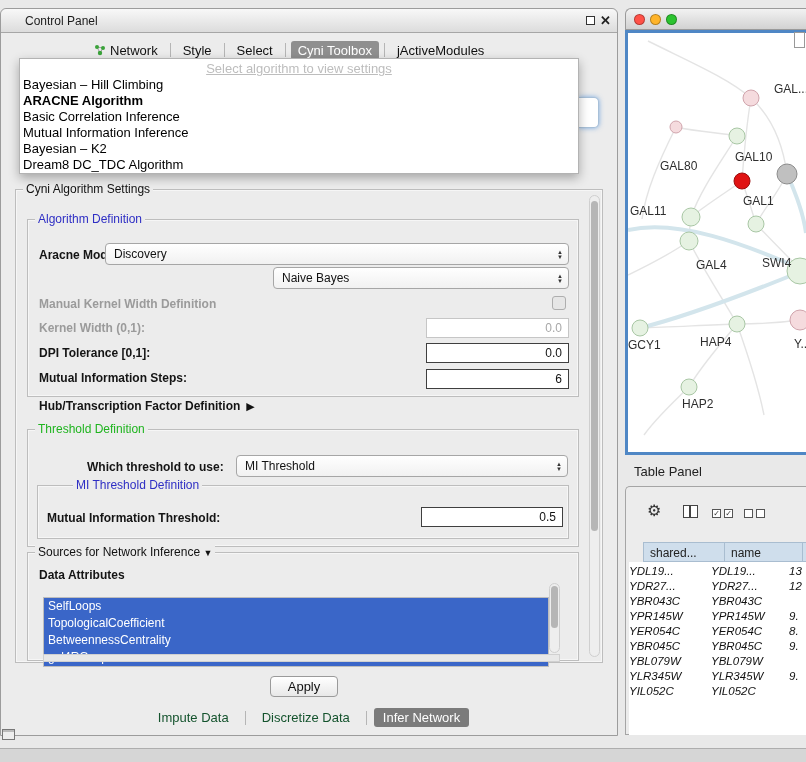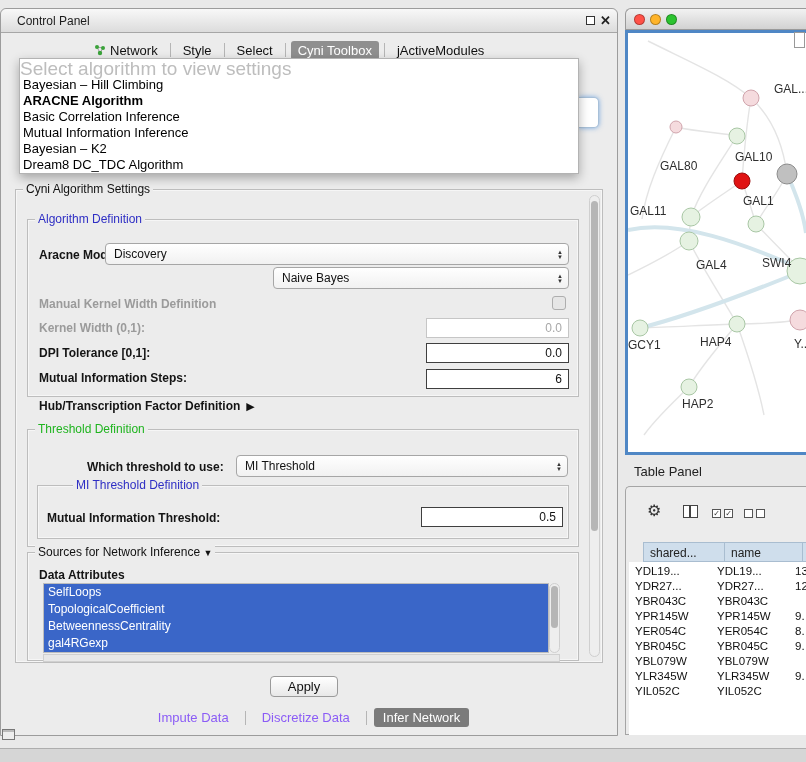--- a/index.html
+++ b/index.html
@@ -2,30 +2,30 @@
 <html style="--selection_blue: #3a66c8; --focus_blue: #4f87c5; --tab_selected_gray: #8f8f8f; --bottom_tab_selected: #7b7b7b; --blue_group_title: #2e2ec4; --green_group_title: #1fb41f; --disabled_text: #9b9b9b; --placeholder_gray: #bdbdbd; --table_header_blue: #cfdeec; --node_red: #e01313; --node_green_fill: #e6f2e2; --node_green_stroke: #a9c7a5; --node_gray_fill: #c0c0c0; --node_gray_stroke: #8c8c8c; --node_pink_fill: #f5dbde; --node_pink_stroke: #d0a4ac; --edge_thin: #e4e4e4; --edge_thick: #d3e5ec; --traffic_red: #ff5147; --traffic_yellow: #ffb429; --traffic_green: #2bc32f;"><head>
 <meta charset="utf-8">
 <style>
   *{box-sizing:border-box;}
   body{margin:0;background:#e9e9e9;font-family:"Liberation Sans",sans-serif;}
   #page{position:relative;width:806px;height:762px;overflow:hidden;background:#e9e9e9;}
   .abs{position:absolute;}
   
   #cp{left:0;top:8px;width:618px;height:728px;background:#ececec;border:1px solid #9c9c9c;border-radius:6px 6px 0 0;}
   .titlebar{position:absolute;left:0;top:0;right:0;height:24px;background:linear-gradient(#f8f8f8,#dcdcdc);border-bottom:1px solid #a6a6a6;border-radius:6px 6px 0 0;}
-  .titlebar .title{position:absolute;left:16px;top:0;line-height:24px;font-size:12px;color:#1c1c1c;}
+  .titlebar .title{position:absolute;left:24px;top:0;line-height:24px;font-size:12px;color:#1c1c1c;}
   .float-btn{position:absolute;right:22px;top:7px;width:9px;height:9px;border:1.5px solid #333;background:#fff;}
   .close-btn{position:absolute;right:6px;top:3px;font-size:13px;font-weight:bold;color:#222;line-height:18px;}
   .tabs{position:absolute;left:86px;top:30px;height:22px;display:flex;align-items:center;gap:5px;}
   .tab{font-size:13px;color:#111;padding:2px 7px;display:flex;align-items:center;gap:4px;white-space:nowrap;}
   .tab.selected{background:var(--tab_selected_gray);color:#fff;border-radius:3px;}
   .sep{width:1px;height:14px;background:#b5b5b5;}
   
   .popup{background:#fff;border:1px solid #b3b3b3;box-shadow:0 4px 10px rgba(0,0,0,.3);z-index:40;padding-top:2px;}
-  .popup .ph{display:block;color:var(--placeholder_gray);font-size:19px;line-height:16px;}
+  .popup .ph{display:block;text-align:center;color:var(--placeholder_gray);font-size:13px;line-height:16px;text-decoration:underline;}
   .popup .item{font-size:13px;line-height:16px;padding-left:3px;color:#000;white-space:nowrap;}
   .popup .item.bold{font-weight:bold;}
   .frag{background:#fff;border:1px solid #a8c0d8;border-left:none;border-radius:0 5px 5px 0;box-shadow:0 0 5px rgba(90,150,220,.8);z-index:5;}
   
   .gbox{border:1px solid #bdbdbd;box-shadow:inset 0 0 0 1px #f6f6f6;}
   .gtitle{position:absolute;font-size:12px;background:#ececec;padding:0 3px;white-space:nowrap;z-index:3;color:#111;}
   .blue{color:var(--blue_group_title);}
   .green{color:var(--green_group_title);}
   .lbl{position:absolute;font-size:12px;font-weight:bold;color:#141414;white-space:nowrap;line-height:14px;}
   .lbl.dis{color:var(--disabled_text);}
@@ -33,25 +33,25 @@
   .combo .ctext{flex:1;overflow:hidden;white-space:nowrap;}
   .carr{display:flex;flex-direction:column;align-items:center;gap:1px;color:#333;}
   .carr i{font-style:normal;font-size:6px;line-height:4px;}
   .field{position:absolute;background:#fff;border:1px solid #c6c6c6;font-size:12px;text-align:right;padding:0 6px;color:#111;line-height:18px;}
   .field.dark{border:1px solid #3f3f3f;}
   .field.dis{color:#a8a8a8;}
   .checkbox{position:absolute;width:14px;height:14px;border:1px solid #aeaeae;background:#e6e6e6;border-radius:3px;}
   .vscroll{position:absolute;background:#eee;border:1px solid #cfcfcf;border-radius:6px;}
   .vthumb{position:absolute;left:1px;right:1px;background:#b6b6b6;border-radius:5px;}
   .hscroll{position:absolute;background:#e8e8e8;border:1px solid #d0d0d0;}
-  .list{position:absolute;background:#fff;border:1px solid #bdbdbd;overflow:hidden;}
+  .list{position:absolute;background:#fff;border:1px solid #bdbdbd;overflow:hidden;margin-top:14px;}
   .litem{height:17px;line-height:17px;background:var(--selection_blue);color:#fff;font-size:12px;padding-left:4px;white-space:nowrap;}
   .btn{position:absolute;background:linear-gradient(#ffffff,#e8e8e8);border:1px solid #9a9a9a;border-radius:4px;font-size:13px;color:#111;text-align:center;}
   .btabs{position:absolute;left:0;right:0;top:699px;display:flex;justify-content:center;align-items:center;gap:7px;}
-  .btab{font-size:13px;color:#8b5cf6;padding:2px 9px;white-space:nowrap;}
+  .btab{font-size:13px;color:#14532d;padding:2px 9px;white-space:nowrap;}
   .btab.selected{background:var(--bottom_tab_selected);color:#fff;border-radius:3px;}
   .tri{font-style:normal;font-size:9px;color:#111;}
   .hubrow{position:absolute;display:flex;align-items:center;gap:6px;}
   
   #netwin{left:625px;top:8px;width:181px;height:447px;}
   .nw-titlebar{position:absolute;left:0;top:0;width:181px;height:22px;background:linear-gradient(#f2f2f2,#d2d2d2);border:1px solid #9a9a9a;border-right:none;border-radius:6px 0 0 0;}
   .light{position:absolute;top:5px;width:11px;height:11px;border-radius:50%;border:1px solid rgba(0,0,0,.28);}
   .nw-content{position:absolute;left:0;top:22px;width:181px;height:425px;background:#fff;border:3px solid var(--focus_blue);border-right:none;overflow:hidden;}
   .scorner{position:absolute;background:#fff;border:1px solid #999;z-index:4;}
   svg{display:block;}
@@ -68,21 +68,21 @@
   .gear{position:absolute;font-size:16px;color:#333;line-height:16px;}
   .tblico{position:absolute;width:15px;height:13px;border:1.5px solid #444;background:#fff;}
   .tblico i{position:absolute;left:5px;top:0;bottom:0;width:1.5px;background:#444;}
   .cbpair{position:absolute;display:flex;gap:3px;}
   .mini-cb{width:9px;height:9px;border:1px solid #555;background:#fff;font-size:8px;line-height:8px;text-align:center;color:#333;}
   .tbody{position:absolute;background:#fff;}
   .th{position:absolute;display:flex;}
   .thc{height:20px;line-height:20px;background:var(--table_header_blue);border:1px solid #a9bdd0;border-left:none;font-size:12px;color:#222;padding-left:6px;white-space:nowrap;overflow:hidden;}
   .thc:first-child{border-left:1px solid #a9bdd0;}
   .trow{position:absolute;display:flex;height:15px;line-height:15px;font-size:11.5px;color:#111;}
-  .tc{padding-left:6px;white-space:nowrap;overflow:hidden;}
+  .tc{white-space:nowrap;overflow:hidden;font-style:italic;}
   
   #strip{position:absolute;left:0;top:748px;width:806px;height:14px;background:#d6d6d6;border-top:1px solid #aeaeae;}
   #miniwin{position:absolute;left:2px;top:729px;width:13px;height:11px;border:1px solid #777;background:#eee;box-shadow:inset 0 2px 0 #bbb;z-index:50;}
 </style>
 </head>
 <body>
 
 <div id="page">
 
   <section class="abs" id="cp">

